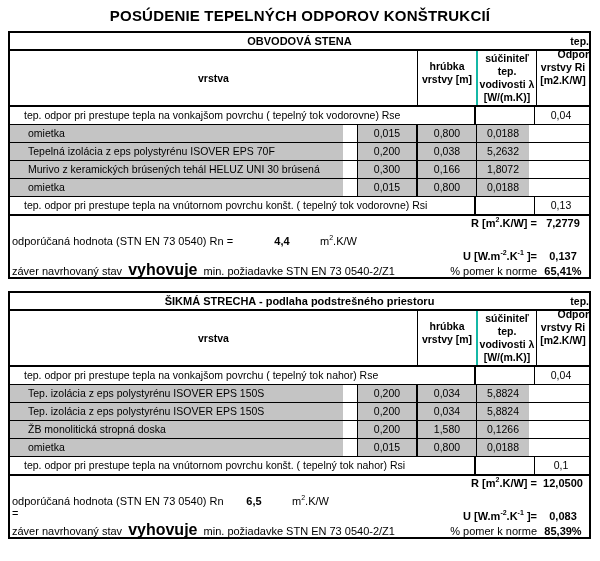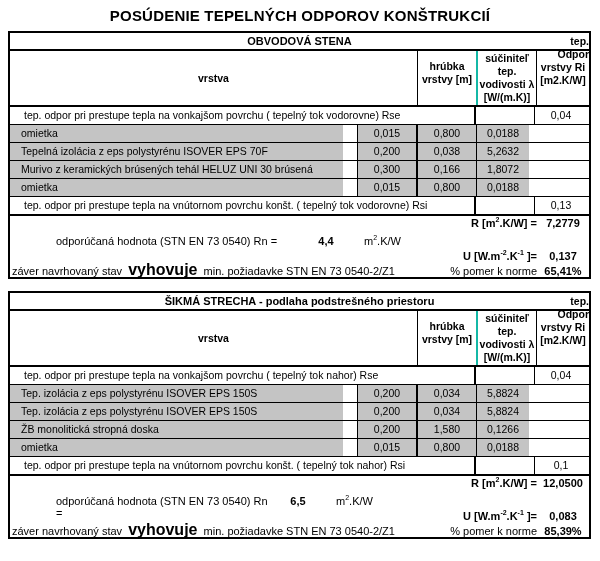--- a/index.html
+++ b/index.html
@@ -21,31 +21,31 @@
   .h-lambda{width:59px;border-right:1px solid #000;justify-content:center;}
   .h-ri{width:52px;justify-content:flex-end;padding-bottom:18px;}
   
   .row{display:flex;height:18px;box-sizing:border-box;border-bottom:1px solid #000;
         font-size:10.5px;line-height:16px;}
   .row.last{border-bottom:2px solid #000;height:19px;}
   .row>div{box-sizing:border-box;overflow:hidden;white-space:nowrap;}
   .s-label{width:466px;border-right:2px solid #000;padding-left:14px;}
   .s-lambda{width:59px;border-right:1px solid #000;}
   .s-ri{width:52px;text-align:center;}
-  .m-label{width:333px;background:var(--shade,#c4c4c4);padding-left:11px;}
+  .m-label{width:333px;background:var(--shade,#c4c4c4);padding-left:18px;}
   .m-spacer{width:15px;border-right:1px solid #000;background:#fff;}
   .m-hrubka{width:60px;border-right:2px solid #000;background:var(--shade,#c4c4c4);text-align:center;}
   .m-lambda{width:59px;border-right:1px solid #000;background:var(--shade,#c4c4c4);text-align:center;}
   .m-ri{width:52px;background:var(--shade,#c4c4c4);text-align:center;}
   
   .sum{padding:1px 0 1px;font-size:11px;}
   .val{display:inline-block;width:52px;text-align:center;font-weight:bold;}
   .sum-r{display:flex;justify-content:flex-end;align-items:baseline;height:13px;line-height:13px;font-weight:bold;}
   .sum-odp{display:flex;align-items:baseline;margin-top:5px;height:13px;line-height:12px;}
-  .odp-label{padding-left:2px;box-sizing:border-box;margin-left:44px;}
+  .odp-label{padding-left:2px;box-sizing:border-box;}
   .tbl1 .odp-label{width:250px;}
   .tbl2 .odp-label{width:222px;}
   .odp-val{font-weight:bold;width:44px;text-align:center;}
   .odp-unit{margin-left:16px;}
   .sum-u{display:flex;justify-content:flex-end;align-items:baseline;margin-top:2px;height:12px;line-height:12px;font-weight:bold;}
   .sum-zaver{display:flex;justify-content:space-between;align-items:baseline;margin-top:1px;height:13px;line-height:13px;padding-left:2px;}
   .zaver-left span{margin-right:3px;}
   .zaver-big{font-weight:bold;font-size:16px;}
   .zaver-right{display:flex;align-items:baseline;}
   sup{font-size:7px;line-height:0;}

